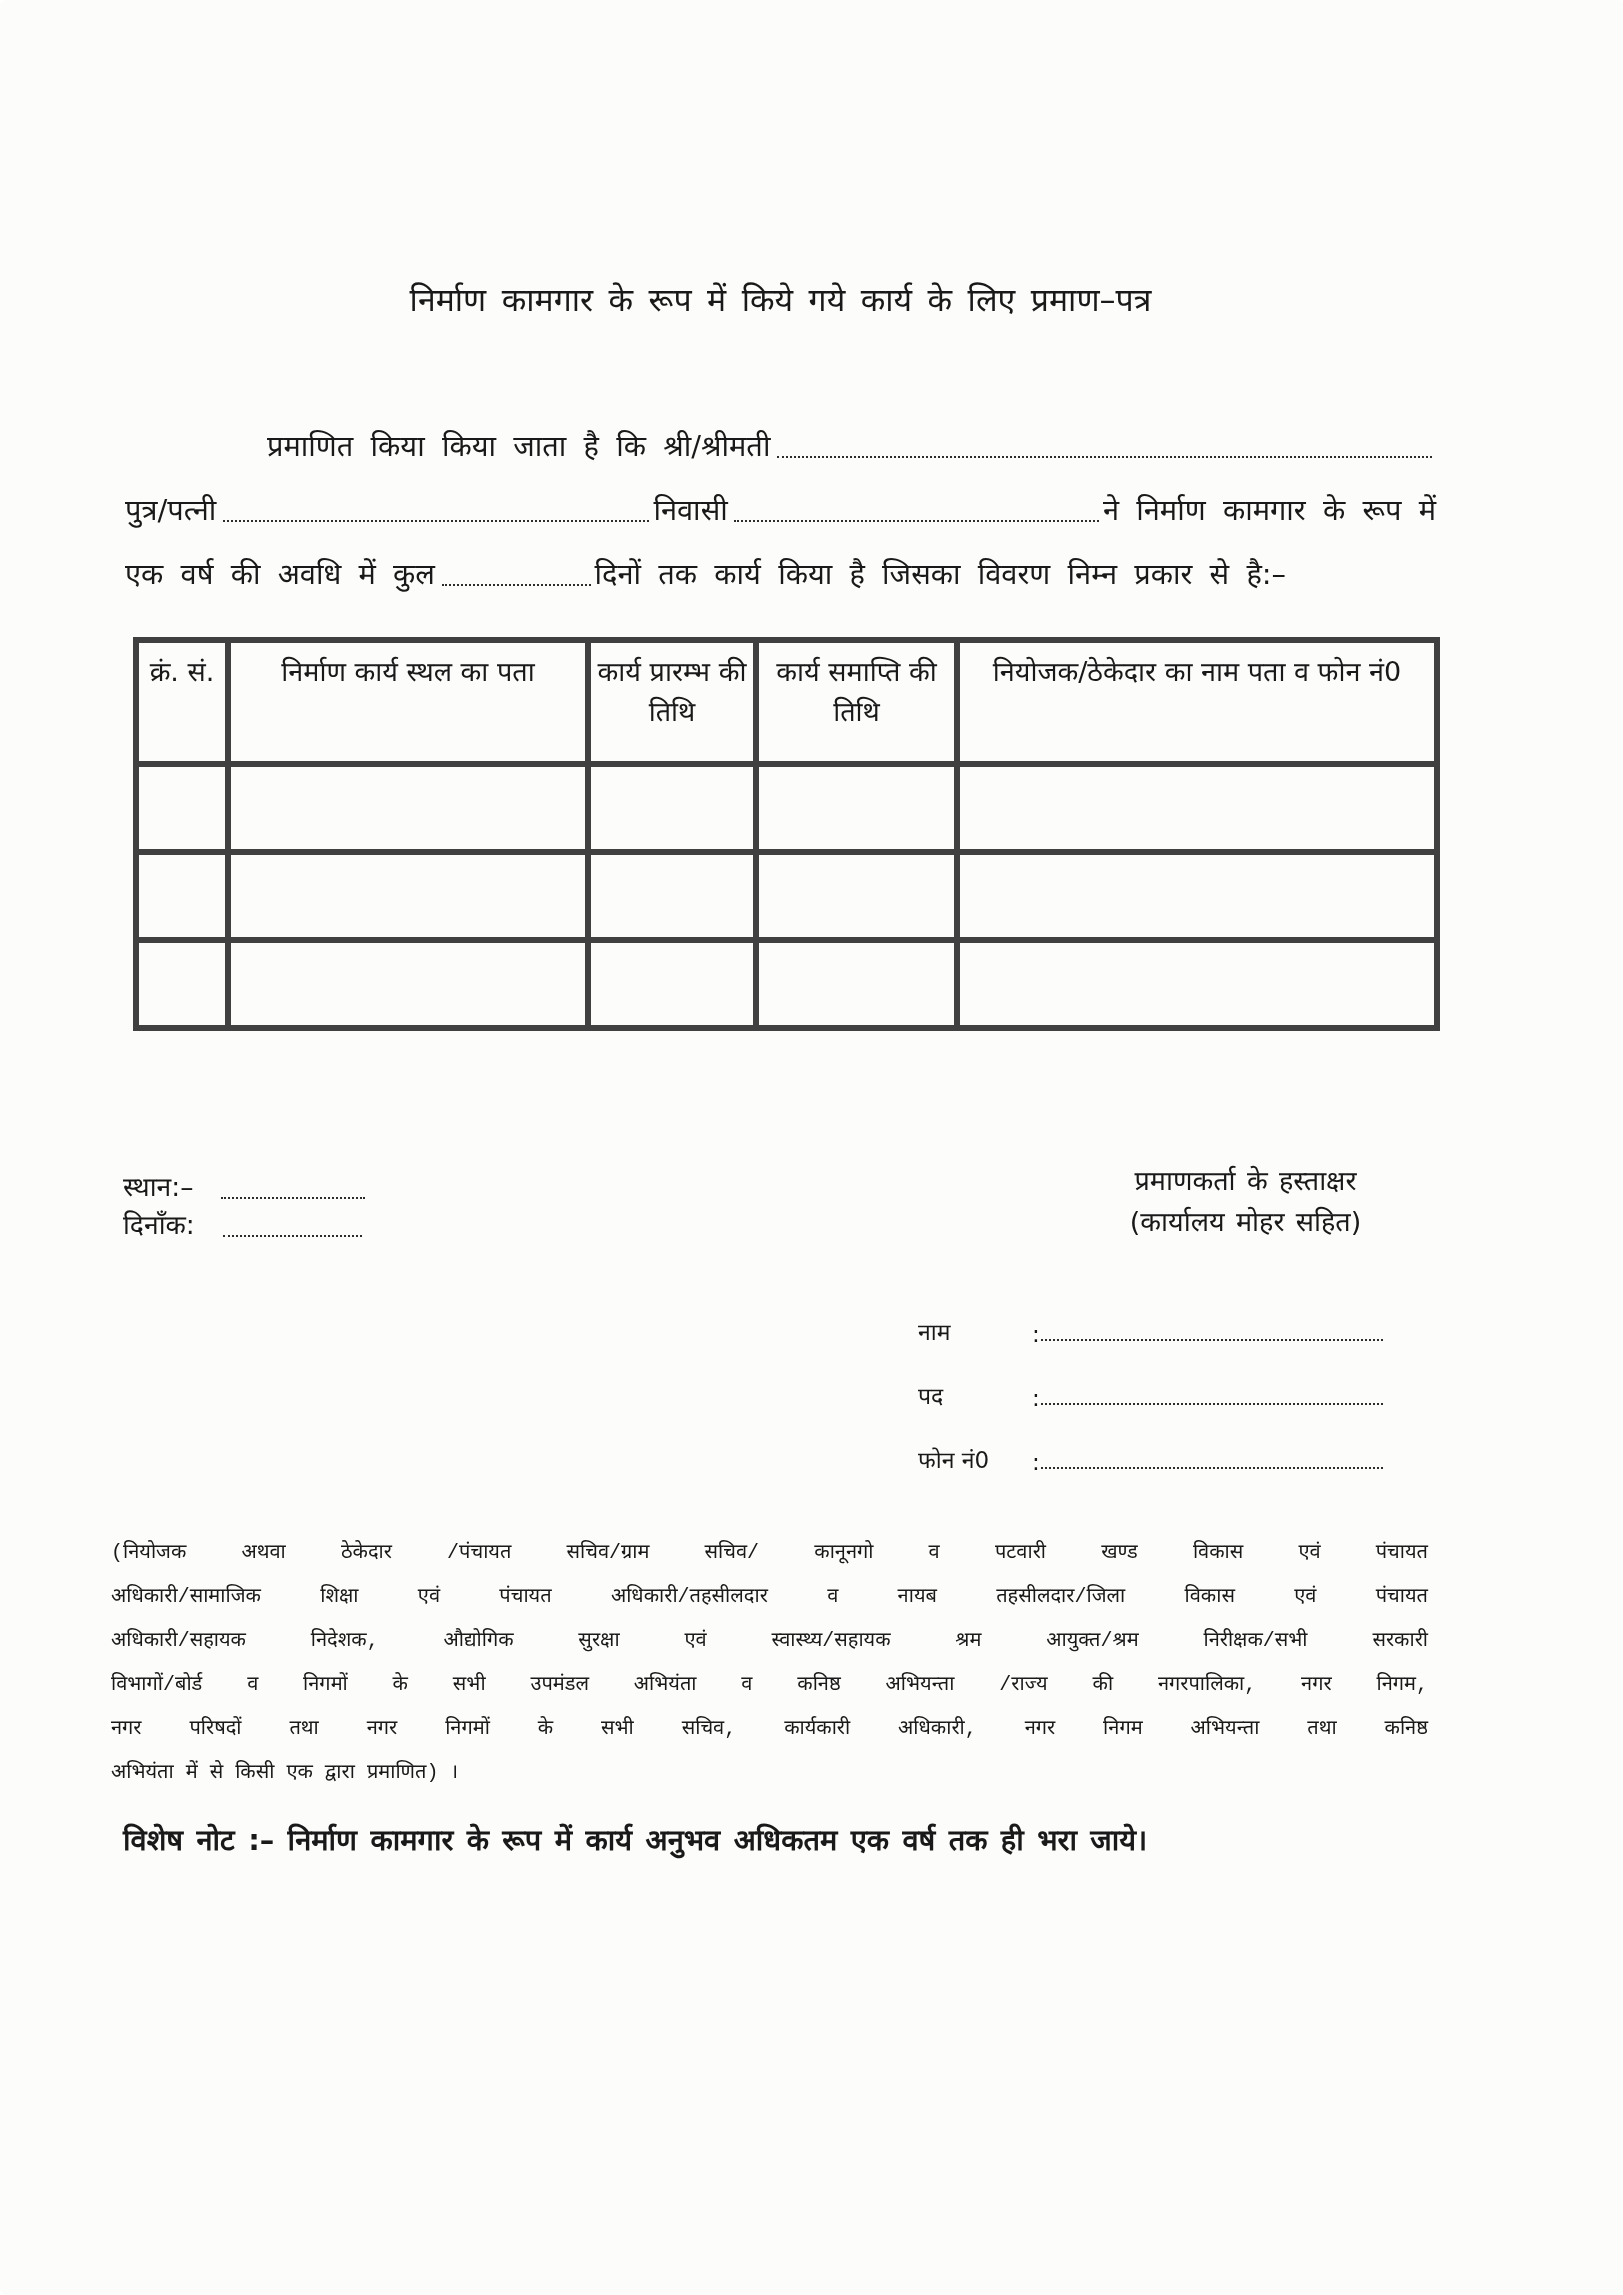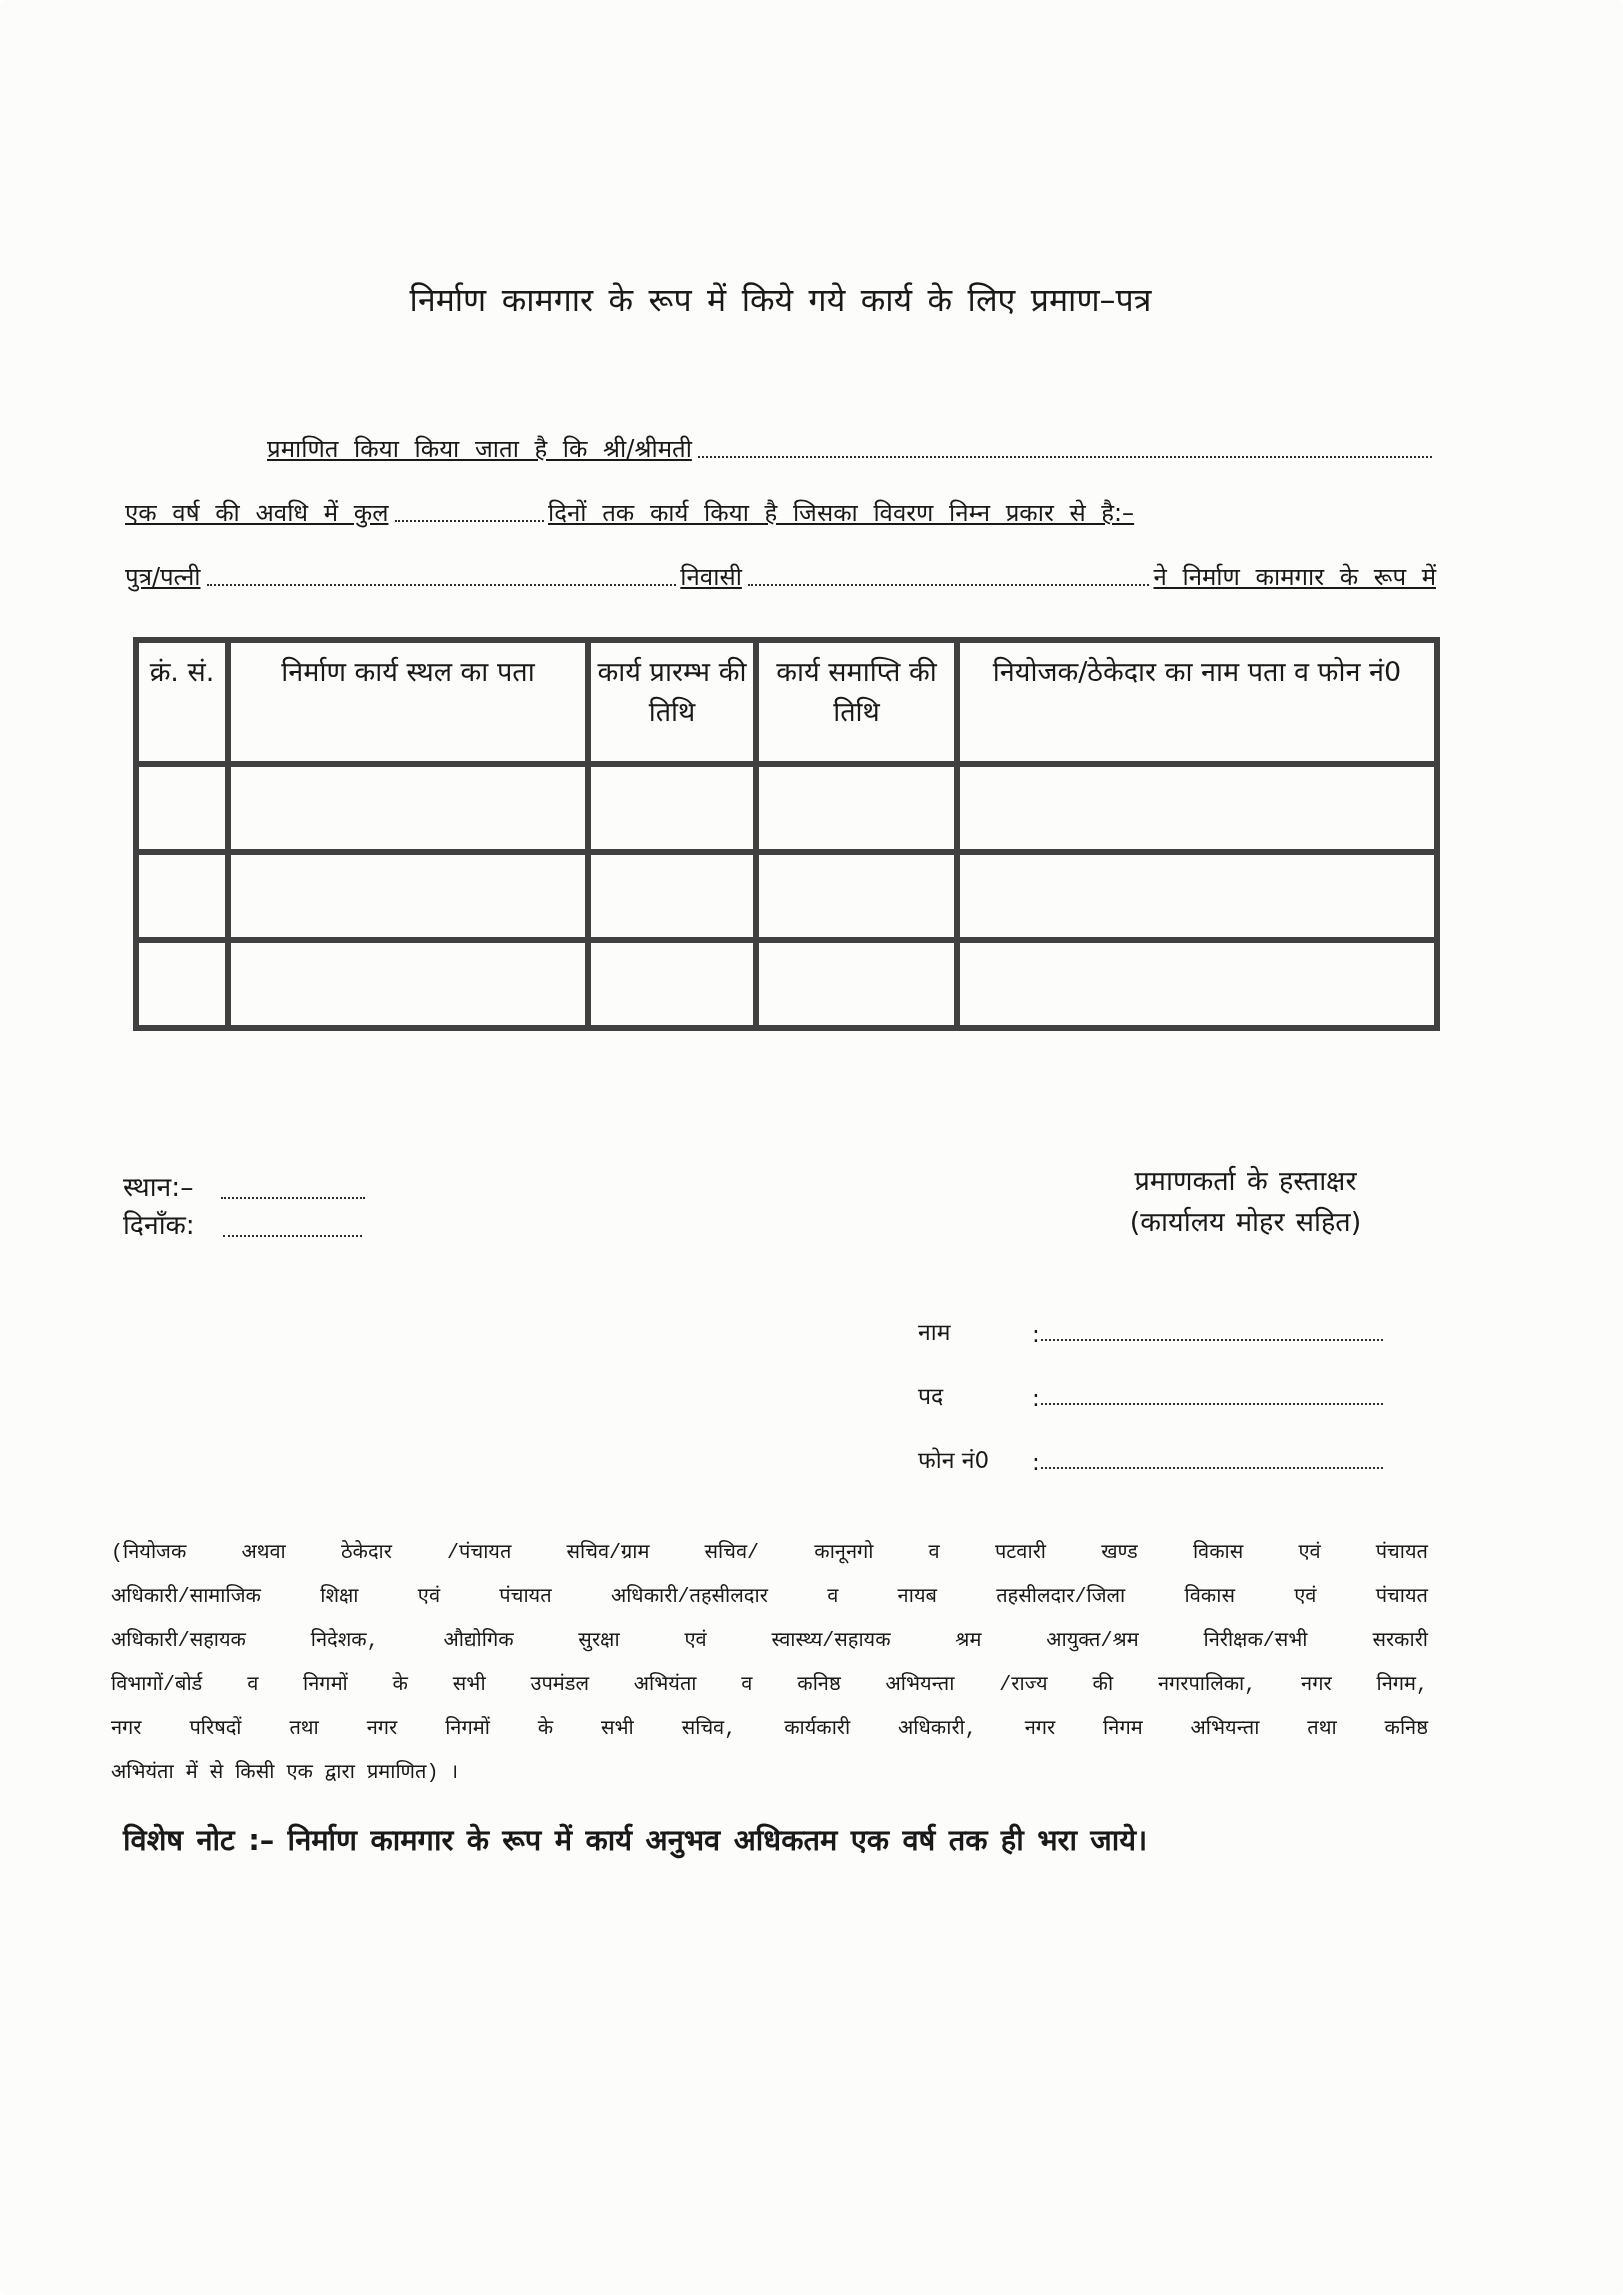--- a/index.html
+++ b/index.html
@@ -22,22 +22,21 @@
     text-align: center;
     font-size: 32px;
     word-spacing: 5.3px;
     white-space: nowrap;
   }
 
   
   .intro {
     position: absolute;
     top: 400px; left: 125px; width: 1311px;
-    font-size: 24px;
-    text-decoration: underline;
+    font-size: 29px;
   }
   .intro .line {
     display: flex;
     align-items: flex-end;
     height: 64px;
     white-space: nowrap;
   }
   .intro .txt { word-spacing: 8px; }
   .indent { width: 142px; flex: 0 0 auto; }
   .blank {
@@ -132,30 +131,30 @@
 
   <div class="doc-title">निर्माण कामगार के रूप में किये गये कार्य के लिए प्रमाण–पत्र</div>
 
   <div class="intro">
     <div class="line">
       <span class="indent"></span>
       <span class="txt">प्रमाणित किया किया जाता है कि श्री/श्रीमती</span>
       <span class="blank grow"></span>
     </div>
     <div class="line">
-      <span class="txt">एक वर्ष की अवधि में कुल</span>
-      <span class="blank w225"></span>
-      <span class="txt">दिनों तक कार्य किया है जिसका विवरण निम्न प्रकार से है:–</span>
-    </div>
-    <div class="line">
       <span class="txt">पुत्र/पत्नी</span>
       <span class="blank g117"></span>
       <span class="txt">निवासी</span>
       <span class="blank g100"></span>
       <span class="txt">ने निर्माण कामगार के रूप में</span>
+    </div>
+    <div class="line">
+      <span class="txt">एक वर्ष की अवधि में कुल</span>
+      <span class="blank w225"></span>
+      <span class="txt">दिनों तक कार्य किया है जिसका विवरण निम्न प्रकार से है:–</span>
     </div>
   </div>
 
   <table class="worktable">
     <colgroup>
       <col style="width:92px">
       <col style="width:360px">
       <col style="width:168px">
       <col style="width:201px">
       <col style="width:480px">

